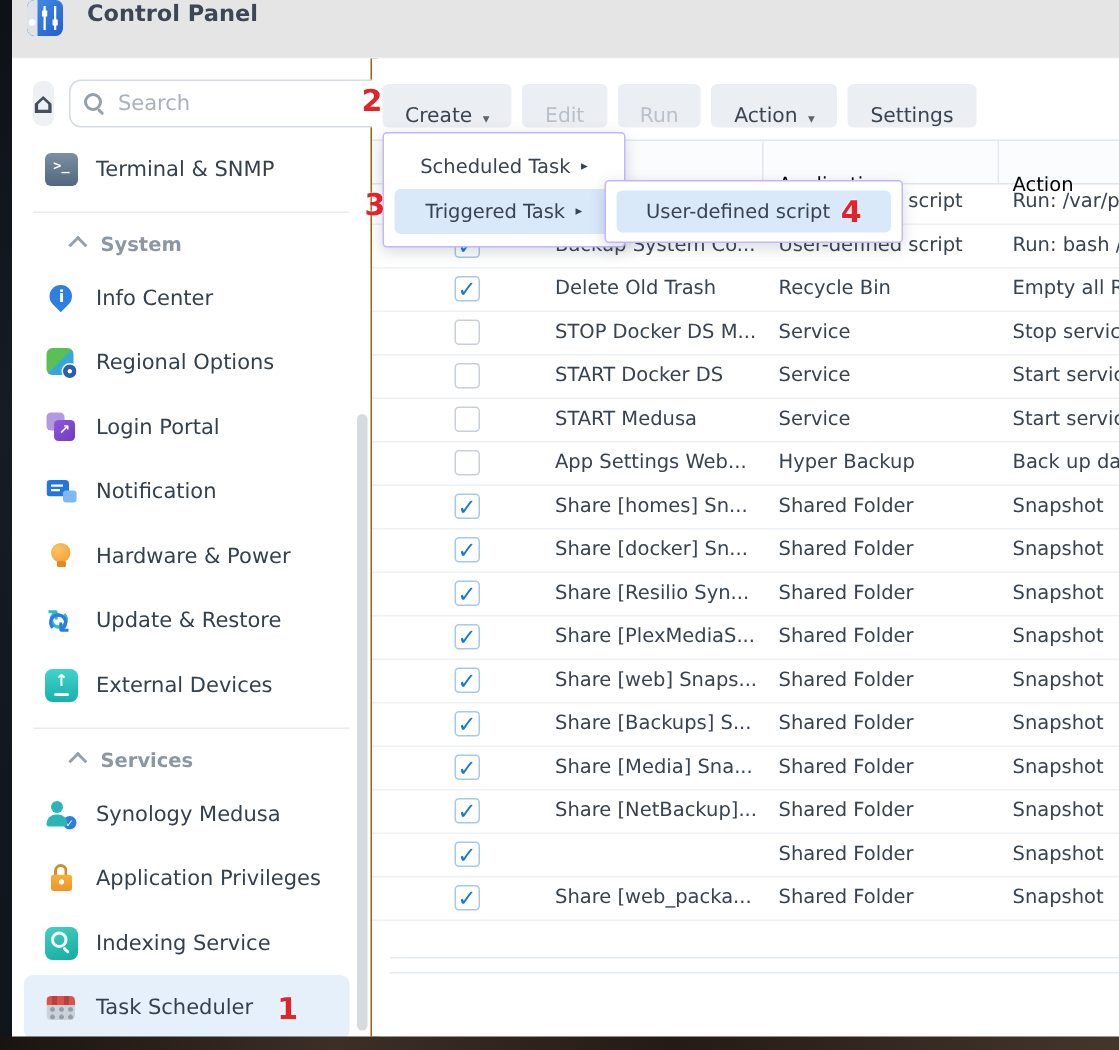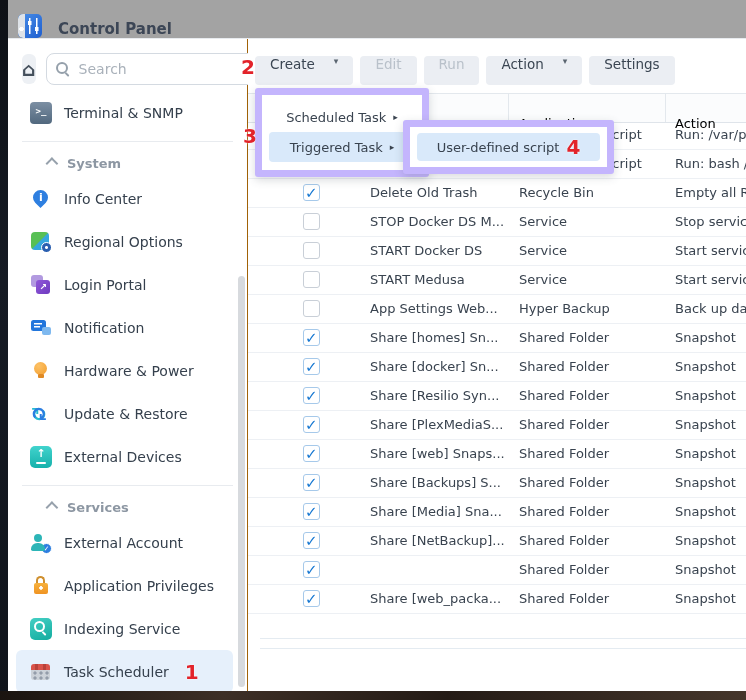--- a/index.html
+++ b/index.html
@@ -7,21 +7,21 @@
        font-family:"DejaVu Sans","Liberation Sans",sans-serif;background:#fff}
   
   .desk-left{position:absolute;left:0;top:0;width:8px;height:700px;
     background:linear-gradient(180deg,#0e1116,#161b24 40%,#10141b);z-index:5}
   .desk-bottom{position:absolute;left:0;top:691px;width:746px;height:9px;
     background:linear-gradient(90deg,#1a1410,#3d2f26 30%,#241b16 60%,#45362b);z-index:5}
   
   .win{position:absolute;left:8px;top:0;width:738px;height:691px;background:#fff}
   
   .titlebar{position:absolute;left:0;top:0;right:0;height:38px;border-bottom:1px solid #e8ebef;
-    display:flex;align-items:flex-end;background:#a3a3a3}
+    display:flex;align-items:flex-start;background:#e5e5e5}
   .app-icon{position:relative;width:24px;height:24px;margin-left:10px;border-radius:5px;
     background:linear-gradient(135deg,#4a8fe8,#1f5fd0);overflow:hidden}
   .app-icon::before{content:"";position:absolute;left:0;top:0;width:7px;height:24px;
     background:radial-gradient(circle at 3.5px 15px,#fff 2px,#dfe3e8 2.5px);border-radius:5px 0 0 5px}
   .app-icon::after{content:"";position:absolute;left:10px;top:4px;width:12px;height:16px;
     background:
       linear-gradient(#fff,#fff) 1px 0/1.5px 16px no-repeat,
       linear-gradient(#fff,#fff) 8px 0/1.5px 16px no-repeat,
       linear-gradient(#fff,#fff) 0 3px/3.5px 4px no-repeat,
       linear-gradient(#fff,#fff) 7px 9px/3.5px 4px no-repeat}
@@ -116,21 +116,21 @@
     border-radius:0 0 3px 3px;
     background:radial-gradient(circle at 3px 3px,#949daa 1.4px,transparent 1.8px) 1px 0/6px 5px,#ccd2d9}
   
   .ann{color:#e2232a;font-size:20px;font-weight:bold;text-shadow:0 0 2px #fff;line-height:1}
   .ann-abs{position:absolute;z-index:60}
   .ann-inline{margin-left:16px}
   
   .main{position:absolute;left:240px;top:39px;right:0;bottom:0;background:#fff}
   .toolbar{position:absolute;left:0;top:17px;height:29px;display:flex;gap:7px;padding-left:7px}
   .tbtn{height:29px;padding:0 15px;background:#ebeef3;border-radius:4px;border:none;
-    font-size:13.5px;color:#3a4552;display:flex;align-items:flex-start;gap:19px;white-space:nowrap;
+    font-size:13.5px;color:#3a4552;display:flex;align-items:flex-end;gap:7px;white-space:nowrap;
     font-family:"DejaVu Sans","Liberation Sans",sans-serif}
   .tbtn.disabled{color:#b9c1ca}
   .tbtn .arr{font-size:9px;color:#5a6570}
   
   .thead{position:absolute;left:0;right:0;top:54px;height:28px;background:#fbfcfd;
     border-top:1px solid #e3e8ed;border-bottom:1px solid #dfe4ea}
   .th{position:absolute;top:22px;font-size:13px;color:#000000;white-space:nowrap}
   .vsep{position:absolute;top:0;bottom:0;width:1px;background:#e3e8ed}
   .tbody{position:absolute;left:0;right:0;top:82px}
   .row{height:28px;position:relative;border-bottom:1px solid #edf0f4}
@@ -138,21 +138,21 @@
   .c-name{left:122px;width:148px}
   .c-app{left:271px;width:145px}
   .c-act{left:427px;width:71px}
   .cb{position:absolute;left:55px;top:5px;width:17px;height:17px;border:1px solid #c9cfd7;
     border-radius:3px;background:#fff;box-sizing:border-box}
   .cb.checked{border-color:#a6c9ea}
   .cb.checked::after{content:"✓";position:absolute;left:1px;top:-1px;color:#1778d2;
     font-size:15px;font-weight:bold}
   .tail-line{position:absolute;left:12px;right:0;height:1px;background:#e4ebf1}
   
-  .menu{position:absolute;background:#fff;border:7px solid #c4b5fd;border-radius:3px;
+  .menu{position:absolute;background:#fff;border:1px solid #c4b5fd;border-radius:3px;
     box-shadow:0 3px 10px rgba(60,70,80,.20);z-index:30}
   .create-menu{left:7px;top:49px;width:160px;padding:7px 0 8px}
   .menu-item{height:30px;display:flex;align-items:center;justify-content:center;gap:7px;
     font-size:13px;color:#39434f;margin:0 7px;border-radius:4px;white-space:nowrap}
   .menu-item.hl{background:#d9e9fa}
   .menu-item .marr{font-size:9px;color:#39434f}
   .sub-menu{left:155px;top:81px;width:183px;padding:6px 7px;z-index:35}
   .sub-menu .menu-item{height:28px;margin:0}
 </style>
 </head>
@@ -216,21 +216,21 @@
         </div>
         <div class="sb-divider"></div>
         <div class="sb-section">
           <div class="chev"></div>
           <div class="sb-label">Services</div>
         </div>
         <div class="sb-item">
           <div class="ic account-icon">
             <div class="badge">✓</div>
           </div>
-          <div class="sb-label">External Account</div>
+          <div class="sb-label">Synology Medusa</div>
         </div>
         <div class="sb-item">
           <div class="ic lock-icon"></div>
           <div class="sb-label">Application Privileges</div>
         </div>
         <div class="sb-item">
           <div class="ic indexing-icon"></div>
           <div class="sb-label">Indexing Service</div>
         </div>
         <div class="sb-item selected">

